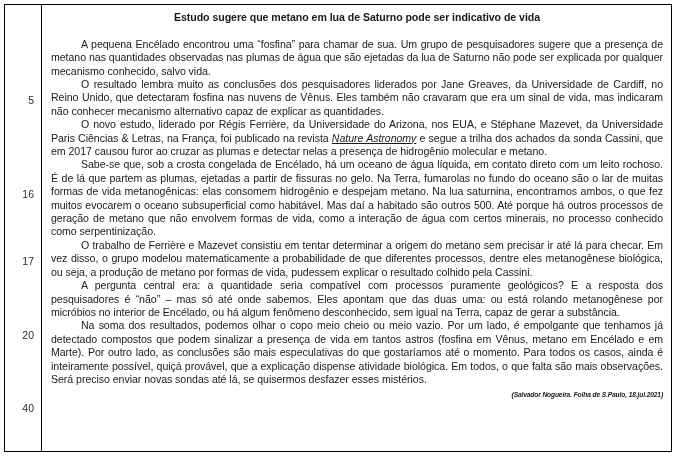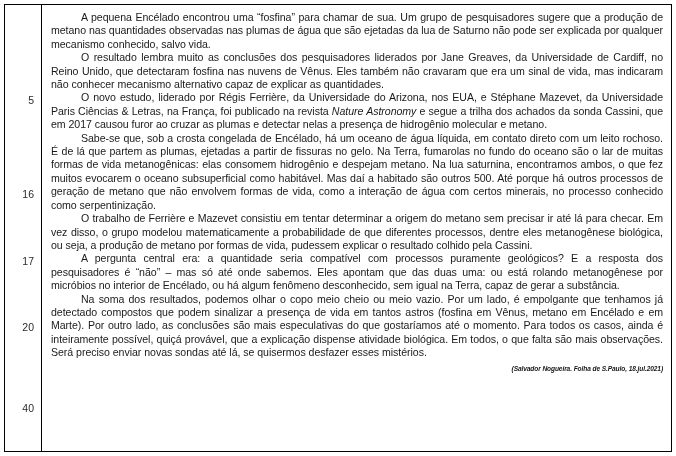--- a/index.html
+++ b/index.html
@@ -86,20 +86,21 @@
     text-indent: 30px;
     text-align: justify;
   }
 
   .article-body p:last-of-type {
     margin-bottom: 4px;
   }
 
   .journal-name {
     font-style: italic;
+    text-decoration: underline;
   }
 
   .attribution {
     margin-top: 2px;
     font-size: 6.6px;
     line-height: 9px;
     text-align: right;
     font-weight: bold;
     font-style: italic;
     letter-spacing: -0.1px;
@@ -109,30 +110,31 @@
 </head>
 <body>
 
 <div class="page">
   <div class="passage-frame">
 
     <div class="line-number-gutter">
       <span class="line-number" style="top:89px;">5</span>
       <span class="line-number" style="top:183px;">16</span>
       <span class="line-number" style="top:250px;">17</span>
-      <span class="line-number" style="top:316px;">20</span>
+      <span class="line-number" style="top:324px;">20</span>
       <span class="line-number" style="top:397px;">40</span>
     </div>
 
     <div class="text-column">
 
+      <h1 class="article-title">Estudo sugere que metano em lua de Saturno pode ser indicativo de vida</h1>
 
       <div class="article-body">
 
-        <p>A pequena Encélado encontrou uma “fosfina” para chamar de sua. Um grupo de pesquisadores sugere que a produção de metano nas quantidades observadas nas plumas de água que são ejetadas da lua de Saturno não pode ser explicada por qualquer mecanismo conhecido, salvo vida.</p>
+        <p>A pequena Encélado encontrou uma “fosfina” para chamar de sua. Um grupo de pesquisadores sugere que a presença de metano nas quantidades observadas nas plumas de água que são ejetadas da lua de Saturno não pode ser explicada por qualquer mecanismo conhecido, salvo vida.</p>
 
         <p>O resultado lembra muito as conclusões dos pesquisadores liderados por Jane Greaves, da Universidade de Cardiff, no Reino Unido, que detectaram fosfina nas nuvens de Vênus. Eles também não cravaram que era um sinal de vida, mas indicaram não conhecer mecanismo alternativo capaz de explicar as quantidades.</p>
 
         <p><span>O novo estudo, liderado por Régis Ferrière, da Universidade do Arizona, nos EUA, e Stéphane Mazevet, da Universidade Paris Ciências &amp; Letras, na França, foi publicado na revista </span><span class="journal-name">Nature Astronomy</span><span> e segue a trilha dos achados da sonda Cassini, que em 2017 causou furor ao cruzar as plumas e detectar nelas a presença de hidrogênio molecular e metano.</span></p>
 
         <p>Sabe-se que, sob a crosta congelada de Encélado, há um oceano de água líquida, em contato direto com um leito rochoso. É de lá que partem as plumas, ejetadas a partir de fissuras no gelo. Na Terra, fumarolas no fundo do oceano são o lar de muitas formas de vida metanogênicas: elas consomem hidrogênio e despejam metano. Na lua saturnina, encontramos ambos, o que fez muitos evocarem o oceano subsuperficial como habitável. Mas daí a habitado são outros 500. Até porque há outros processos de geração de metano que não envolvem formas de vida, como a interação de água com certos minerais, no processo conhecido como serpentinização.</p>
 
         <p>O trabalho de Ferrière e Mazevet consistiu em tentar determinar a origem do metano sem precisar ir até lá para checar. Em vez disso, o grupo modelou matematicamente a probabilidade de que diferentes processos, dentre eles metanogênese biológica, ou seja, a produção de metano por formas de vida, pudessem explicar o resultado colhido pela Cassini.</p>
 
         <p>A pergunta central era: a quantidade seria compatível com processos puramente geológicos? E a resposta dos pesquisadores é “não” – mas só até onde sabemos. Eles apontam que das duas uma: ou está rolando metanogênese por micróbios no interior de Encélado, ou há algum fenômeno desconhecido, sem igual na Terra, capaz de gerar a substância.</p>

